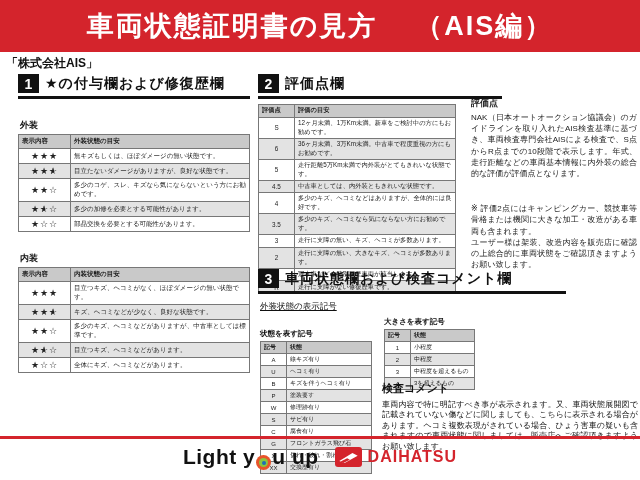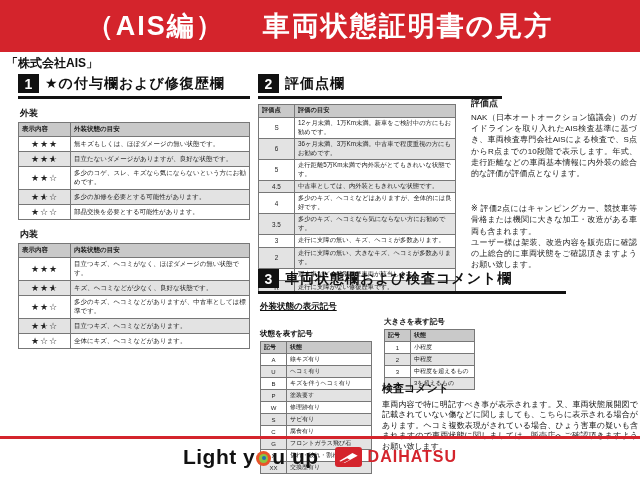--- a/index.html
+++ b/index.html
@@ -21,21 +21,21 @@
 
   
   table { border-collapse:collapse; width:100%; table-layout:fixed; }
   th, td { border:1px solid #777; color:#222; vertical-align:middle; }
   th { background:#c9c9c9; font-weight:bold; text-align:left; }
   tbody tr:nth-child(even) { background:#e3e3e3; }
   td.c1 { text-align:center; }
 
   
   .sec1 { position:absolute; left:18px; top:74px; width:232px; }
-  .sub-label { font-size:9px; font-weight:bold; margin:8px 0 2px 2px; color:#111; }
+  .sub-label { font-size:9px; font-weight:bold; margin:20px 0 2px 2px; color:#111; }
   .sec1 table { font-size:6.5px; }
   .sec1 th, .sec1 td { padding:2px 3px; height:14px; }
   .sec1 th.c1, .sec1 td.c1 { width:52px; }
   .stars { font-size:9px; letter-spacing:1px; color:#222; white-space:nowrap; }
   .st { position:relative; display:inline-block; }
   .st .hf { position:absolute; left:0; top:0; width:55%; overflow:hidden; }
 
   
   .sec2 { position:absolute; left:258px; top:74px; width:244px; }
   .sec2 .tblwrap { width:198px; margin-top:5px; }
@@ -46,56 +46,56 @@
   
   .note { position:absolute; left:471px; top:97px; width:166px; color:#222; }
   .note .nt { font-size:9px; font-weight:bold; }
   .note .nb { font-size:8px; line-height:1.4; margin-top:2px; text-align:justify; }
   .note .nc { font-size:8px; line-height:1.4; margin-top:24px; text-align:justify; }
   .note .nc2 { font-size:8px; line-height:1.4; text-align:justify; }
 
   
   .sec3 { position:absolute; left:258px; top:269px; width:380px; }
   .sec3 .sec-head { width:308px; }
-  .sec3 .subtitle { font-size:8.5px; font-weight:bold; text-decoration:underline; margin:7px 0 0 2px; color:#111; }
+  .sec3 .subtitle { font-size:8.5px; font-weight:normal; text-decoration:underline; margin:7px 0 0 2px; color:#111; }
   .cols { position:relative; margin-top:4px; }
   .tbl-label { font-size:7.5px; font-weight:bold; color:#111; margin-bottom:2px; }
   .state-col { position:absolute; left:2px; top:12px; width:112px; }
   .size-col  { position:absolute; left:126px; top:0; width:91px; }
   .sec3 table { font-size:6px; }
   .sec3 th, .sec3 td { padding:1px 3px; height:9.8px; }
   .sec3 th.c1, .sec3 td.c1 { width:26px; }
   .comment { position:absolute; left:124px; top:64px; width:256px; color:#111; }
   .comment .ct { font-size:11px; font-weight:bold; }
   .comment .cb { font-size:8px; line-height:1.3; margin-top:4px; text-align:justify; }
 
   
   .footer-line { position:absolute; left:0; top:436px; width:640px; height:3px; background:#d4242c; }
   .footer { position:absolute; left:0; top:445px; width:640px; display:flex; align-items:center;
             justify-content:center; gap:16px; }
-  .slogan { display:flex; align-items:center; font-weight:bold; font-size:21px; color:#111; letter-spacing:0.5px; }
+  .slogan { display:flex; align-items:flex-end; font-weight:bold; font-size:21px; color:#111; letter-spacing:0.5px; }
   .ring { display:inline-block; width:15px; height:15px; border-radius:50%; margin:0 1px;
           background:#e8542a; position:relative; top:1px; }
   .ring::before { content:""; position:absolute; left:3px; top:3px; width:9px; height:9px;
           border-radius:50%; background:#8bc53f; }
   .ring::after { content:""; position:absolute; left:5.5px; top:5.5px; width:4px; height:4px;
           border-radius:50%; background:#1d6fb8; }
   .dlogo { display:flex; align-items:center; gap:6px; }
   .dmark { width:27px; height:20px; background:#d4242c; border-radius:3px; display:flex;
            align-items:center; justify-content:center; }
   .brand { color:#d4242c; font-weight:bold; font-size:16px; letter-spacing:1px; }
 </style>
 </head>
 <body>
 
 <div class="page">
 
   <div class="banner">
+    <span class="t">車両状態証明書の見方</span>
     <span class="t">（AIS編）</span>
-    <span class="t">車両状態証明書の見方</span>
   </div>
 
   <div class="company">「株式会社AIS」</div>
 
   <div class="sec1">
     <div class="sec-head">
       <span class="num-box">1</span>
       <span class="sec-title">★の付与欄および修復歴欄</span>
     </div>
 

